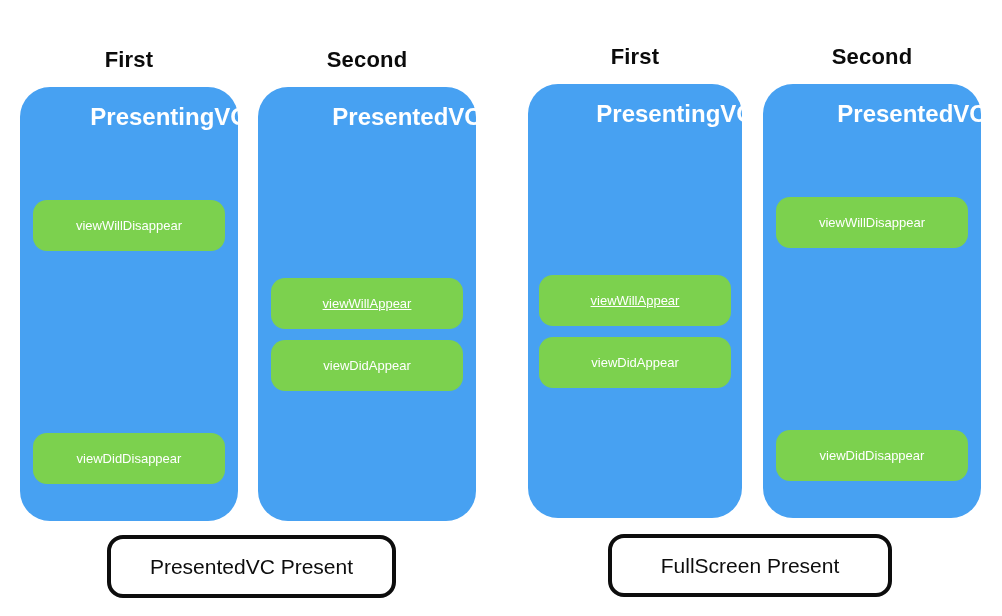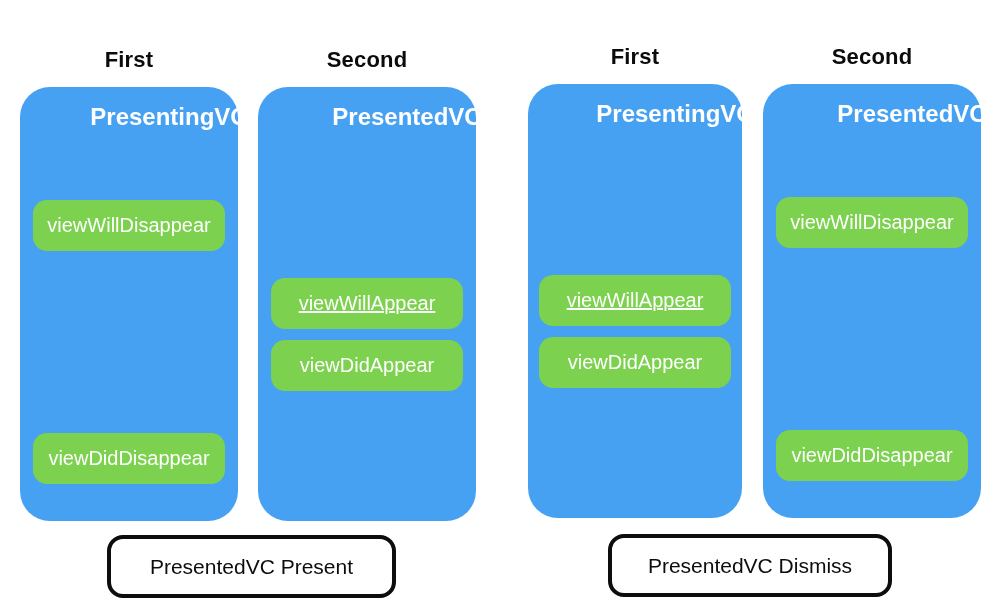--- a/index.html
+++ b/index.html
@@ -43,21 +43,21 @@
     position: absolute;
     left: 50%;
     margin-left: -96px;
     width: 192px;
     height: 51px;
     background: #7cd14e;
     border-radius: 14px;
     display: flex;
     align-items: center;
     justify-content: center;
-    font-size: 20px;
+    font-size: 13px;
     color: #ffffff;
     white-space: nowrap;
   }
   .slot-1 { top: 113px; }
   .slot-2 { top: 191px; text-decoration: underline; }
   .slot-3 { top: 253px; }
   .slot-4 { top: 346px; }
   .caption-box {
     position: absolute;
     background: #ffffff;
@@ -108,16 +108,16 @@
     <div class="event slot-3">viewDidAppear</div>
   </div>
 
   <div class="vc-card" style="left:763px; top:84px; width:218px; height:434px;">
     <div class="vc-title">PresentedVC</div>
     <div class="event slot-1">viewWillDisappear</div>
     <div class="event slot-4">viewDidDisappear</div>
   </div>
 
   <div class="caption-box" style="left:608px; top:534px; width:276px; height:55px;">
-    <span>PresentedVC Dismiss</span>
+    <span>FullScreen Present</span>
   </div>
 
 </div>
 
 </body></html>

